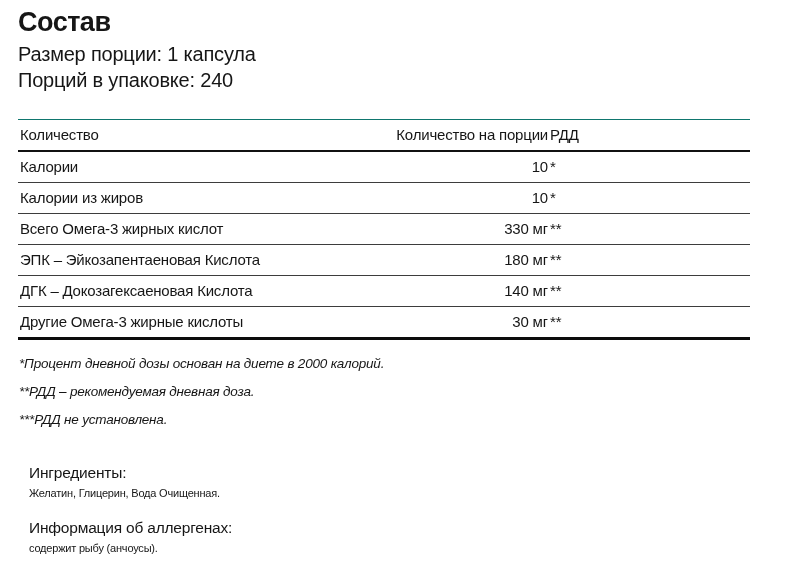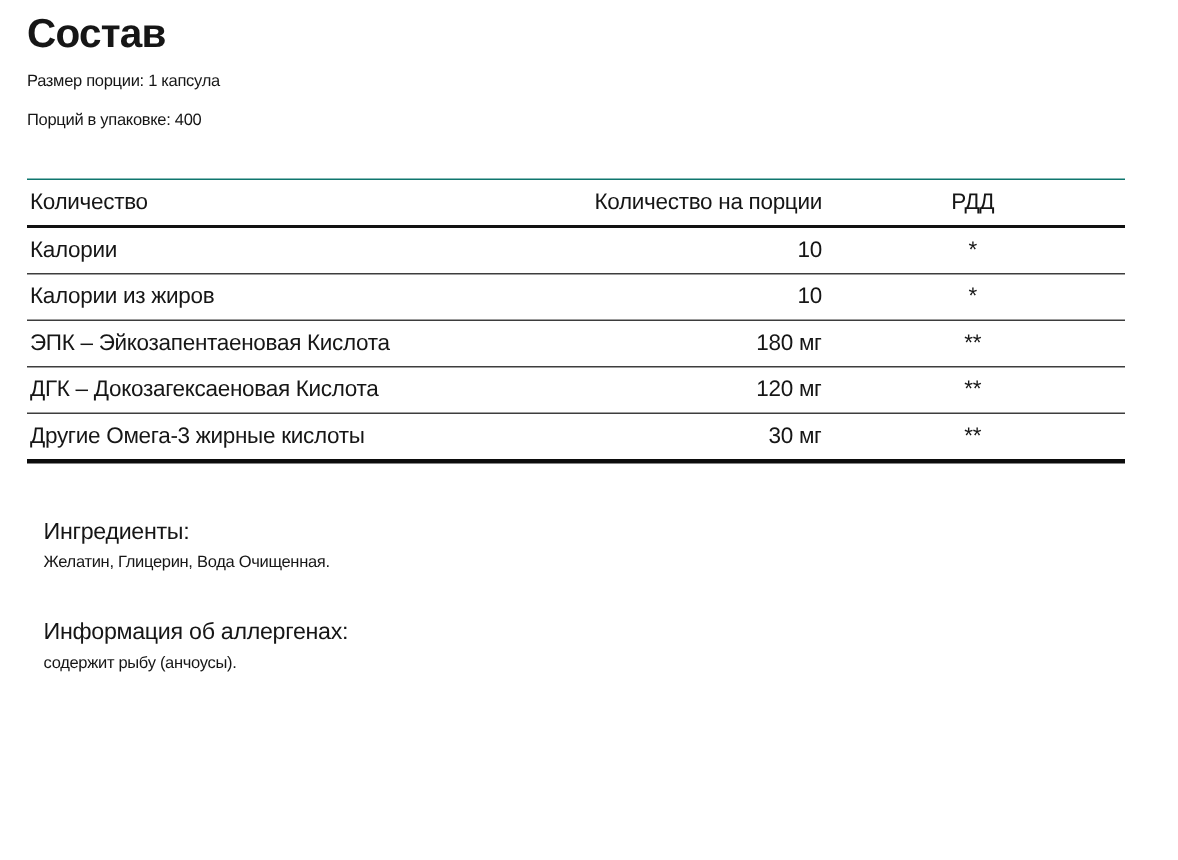--- a/index.html
+++ b/index.html
@@ -15,21 +15,21 @@
 
   .page-title {
     padding: 7px 0 0 18px;
     font-size: 27px;
     line-height: 30px;
     font-weight: 700;
     letter-spacing: -0.5px;
   }
   .meta {
     margin: 9px 0 0 18px;
-    font-size: 11px;
+    font-size: 20px;
     line-height: 17px;
     letter-spacing: -0.2px;
   }
 
   table.facts {
     margin: 30px 0 0 18px;
     width: 732px;
     border-collapse: collapse;
     table-layout: fixed;
     border-top: 1px solid #0f766e;
@@ -41,21 +41,21 @@
   table.facts th, table.facts td {
     font-size: 15px;
     font-weight: 400;
     letter-spacing: -0.2px;
     padding: 6px 0 7px 2px;
     white-space: nowrap;
     overflow: hidden;
   }
   table.facts .c1 { text-align: left; }
   table.facts .c2 { text-align: right; }
-  table.facts .c3 { text-align: center; padding-right: 3px; }
+  table.facts .c3 { text-align: left; padding-right: 3px; }
   table.facts thead th { border-bottom: 2px solid #111111; }
   table.facts tbody td { border-bottom: 1px solid #3d3d3d; }
   table.facts tbody tr.group-end td { border-bottom: 2.5px solid #111111; }
   table.facts tbody tr:last-child td { border-bottom: none; }
 
   .footnotes { margin: 16px 0 0 19px; }
   .footnote {
     font-size: 13.5px;
     font-style: italic;
     line-height: 15px;
@@ -68,30 +68,30 @@
     font-size: 15.5px;
     font-weight: 400;
     line-height: 20px;
     letter-spacing: -0.2px;
   }
   .info-value {
     font-size: 11px;
     line-height: 20px;
     letter-spacing: -0.2px;
   }
-  .info-gap { margin-top: 27px; }
+  .info-gap { margin-top: 15px; }
 </style>
 </head>
 <body>
 
 <div class="page">
 
   <h1 class="page-title">Состав</h1>
   <p class="meta">Размер порции: 1 капсула</p>
-  <p class="meta">Порций в упаковке: 400</p>
+  <p class="meta">Порций в упаковке: 240</p>
 
   <table class="facts">
     <colgroup>
         <col class="c1">
         <col class="c2">
         <col class="c3">
       </colgroup>
     <thead>
       <tr>
         <th class="c1">Количество</th>
@@ -104,37 +104,47 @@
         <td class="c1">Калории</td>
         <td class="c2">10</td>
         <td class="c3">*</td>
       </tr>
       <tr>
         <td class="c1">Калории из жиров</td>
         <td class="c2">10</td>
         <td class="c3">*</td>
       </tr>
       <tr>
+        <td class="c1">Всего Омега-3 жирных кислот</td>
+        <td class="c2">330 мг</td>
+        <td class="c3">**</td>
+      </tr>
+      <tr>
         <td class="c1">ЭПК – Эйкозапентаеновая Кислота</td>
         <td class="c2">180 мг</td>
         <td class="c3">**</td>
       </tr>
       <tr>
         <td class="c1">ДГК – Докозагексаеновая Кислота</td>
-        <td class="c2">120 мг</td>
+        <td class="c2">140 мг</td>
         <td class="c3">**</td>
       </tr>
       <tr>
         <td class="c1">Другие Омега-3 жирные кислоты</td>
         <td class="c2">30 мг</td>
         <td class="c3">**</td>
       </tr>
     </tbody>
   </table>
 
+  <div class="footnotes">
+    <p class="footnote">*Процент дневной дозы основан на диете в 2000 калорий.</p>
+    <p class="footnote">**РДД – рекомендуемая дневная доза.</p>
+    <p class="footnote">***РДД не установлена.</p>
+  </div>
 
   <div class="info-block">
     <p class="info-label">Ингредиенты:</p>
     <p class="info-value">Желатин, Глицерин, Вода Очищенная.</p>
     <p class="info-label info-gap">Информация об аллергенах:</p>
     <p class="info-value">содержит рыбу (анчоусы).</p>
   </div>
 
 </div>
 

